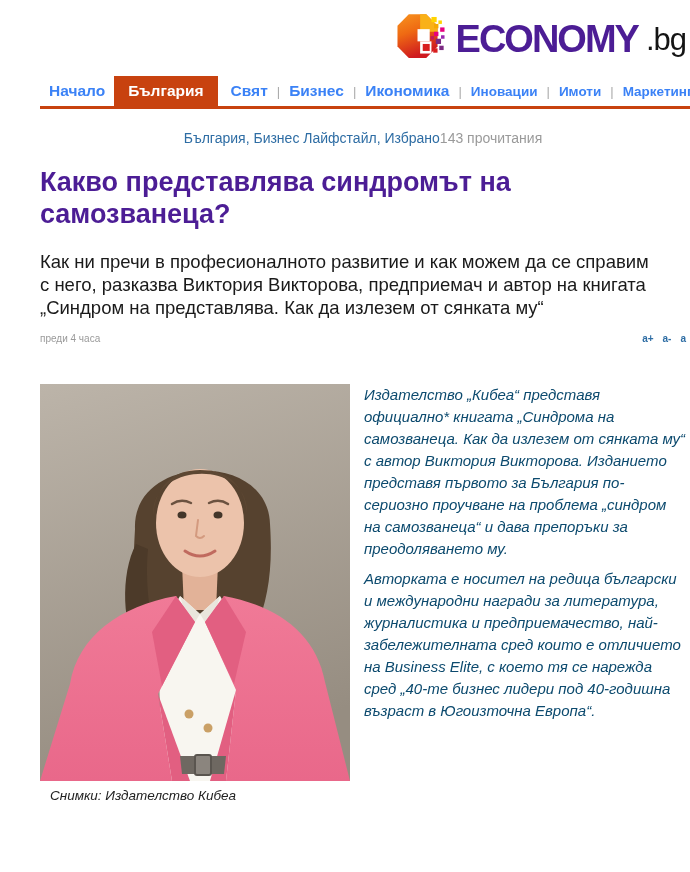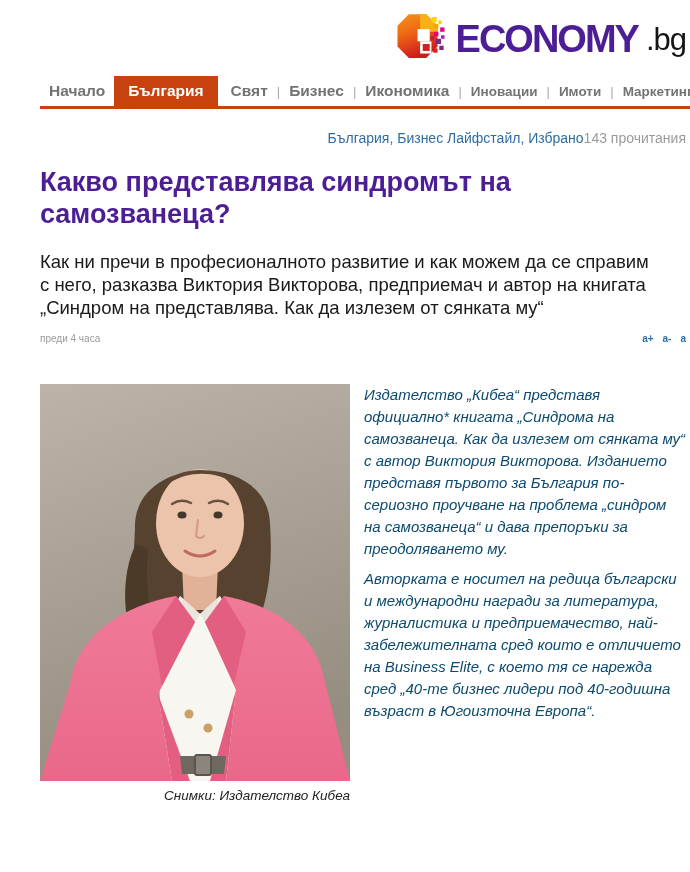--- a/index.html
+++ b/index.html
@@ -8,44 +8,44 @@
   .page { position:relative; width:690px; height:872px; background:#fff; overflow:hidden; }
 
   
   .header { height:72px; display:flex; justify-content:flex-end; align-items:center; padding:6px 4px 0 0; }
   .logo { display:flex; align-items:center; gap:8px; cursor:pointer; }
   .logo-text { font-size:38px; font-weight:700; letter-spacing:-2px; color:#4c1d95; line-height:1; }
   .logo-tld { font-size:31px; font-weight:400; letter-spacing:-1px; color:#141414; line-height:1; }
 
   
   .nav { margin:4px 0 0 40px; display:flex; align-items:stretch; height:33px; border-bottom:3px solid #c8420f; }
-  .nav-item { display:flex; align-items:center; padding:0 9px; font-weight:700; font-size:15.5px; color:#737373; white-space:nowrap; cursor:pointer; }
+  .nav-item { display:flex; align-items:center; padding:0 9px; font-weight:700; font-size:15.5px; color:#3b82f6; white-space:nowrap; cursor:pointer; }
   .nav-item.active { background:#c8420f; color:#fff; padding:0 14px; margin-right:4px; }
   .nav-item.small { font-size:13.5px; }
   .nav-sep { display:flex; align-items:center; color:#aaa; font-size:13px; font-weight:400; }
 
   
-  .crumbs-row { display:flex; justify-content:flex-end; align-items:center; margin:21px 4px 0 40px; font-size:14px; }
+  .crumbs-row { display:flex; justify-content:center; align-items:center; margin:21px 4px 0 40px; font-size:14px; }
   .crumbs { color:#2e6da4; }
   .crumbs a { color:#2e6da4; text-decoration:none; cursor:pointer; }
   .read-count { color:#9a9a9a; }
 
   
   .title { margin:21px 40px 0; max-width:580px; font-size:27px; line-height:1.18; font-weight:700; color:#4c1d95; }
   .lead { margin:19px 40px 0; max-width:625px; font-size:18.5px; line-height:23px; color:#1a1a1a; }
 
   
   .meta-row { display:flex; justify-content:space-between; align-items:center; margin:14px 4px 0 40px; font-size:10px; }
   .published { color:#9a9a9a; }
   .font-size-controls { display:flex; gap:9px; }
   .font-size-controls span { color:#2e6da4; font-weight:700; cursor:pointer; }
 
   
   .article-body { margin:40px 4px 0 40px; }
-  .photo-figure { float:left; width:310px; margin:0 14px 6px 0;text-align:right; }
+  .photo-figure { float:left; width:310px; margin:0 14px 6px 0; }
   .photo-frame { width:310px; height:397px; overflow:hidden; background:#aaa299; }
   .photo-frame svg { display:block; }
   .photo-caption { font-style:italic; font-size:13.5px; color:#222; padding:7px 0 0 10px; line-height:16px; }
   .body-paragraph { font-style:italic; font-size:15px; line-height:22px; color:#0c4a6e; margin:0 0 8px 0; }
 </style>
 </head>
 <body>
 
 <div class="page">
 

